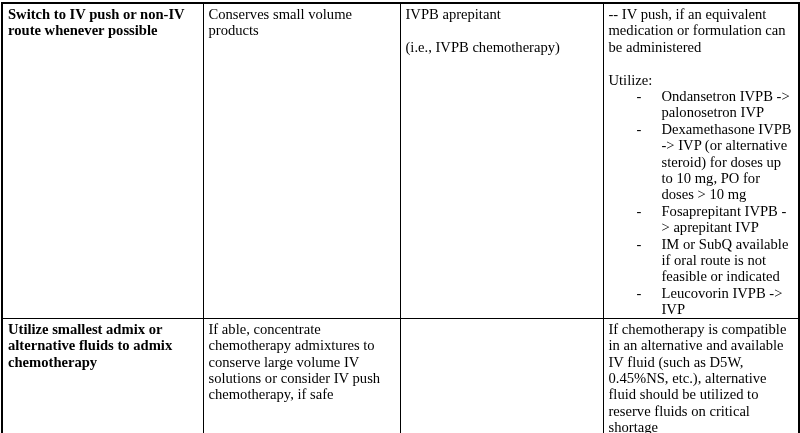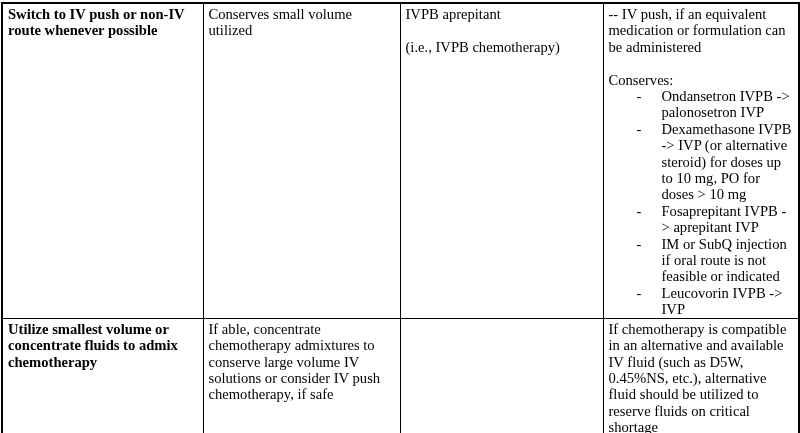--- a/index.html
+++ b/index.html
@@ -59,56 +59,56 @@
       <col class="c2">
       <col class="c3">
       <col class="c4">
     </colgroup>
     <tbody>
       <tr class="row-1">
         <td class="bold-cell">
           <div>Switch to IV push or non-IV route whenever possible</div>
         </td>
         <td>
-          <div>Conserves small volume utilized</div>
+          <div>Conserves small volume products</div>
         </td>
         <td>
           <div>IVPB aprepitant</div>
           <div class="blank-line"></div>
           <div>(i.e., IVPB chemotherapy)</div>
         </td>
         <td>
           <div>-- IV push, if an equivalent medication or formulation can be administered</div>
           <div class="blank-line"></div>
-          <div>Conserves:</div>
+          <div>Utilize:</div>
           <div class="bullet-item">
             <span class="dash-marker">-</span>
             <span>Ondansetron IVPB -&gt; palonosetron IVP</span>
           </div>
           <div class="bullet-item">
             <span class="dash-marker">-</span>
             <span>Dexamethasone IVPB -&gt; IVP (or alternative steroid) for doses up to 10 mg, PO for doses &gt; 10 mg</span>
           </div>
           <div class="bullet-item">
             <span class="dash-marker">-</span>
             <span>Fosaprepitant IVPB -&gt; aprepitant IVP</span>
           </div>
           <div class="bullet-item">
             <span class="dash-marker">-</span>
-            <span>IM or SubQ injection if oral route is not feasible or indicated</span>
+            <span>IM or SubQ available if oral route is not feasible or indicated</span>
           </div>
           <div class="bullet-item">
             <span class="dash-marker">-</span>
             <span>Leucovorin IVPB -&gt; IVP</span>
           </div>
         </td>
       </tr>
       <tr class="row-2">
         <td class="bold-cell">
-          <div>Utilize smallest volume or concentrate fluids to admix chemotherapy</div>
+          <div>Utilize smallest admix or alternative fluids to admix chemotherapy</div>
         </td>
         <td>
           <div>If able, concentrate chemotherapy admixtures to conserve large volume IV solutions or consider IV push chemotherapy, if safe</div>
         </td>
         <td>
           <div></div>
         </td>
         <td>
           <div>If chemotherapy is compatible in an alternative and available IV fluid (such as D5W, 0.45%NS, etc.), alternative fluid should be utilized to reserve fluids on critical shortage</div>
         </td>

